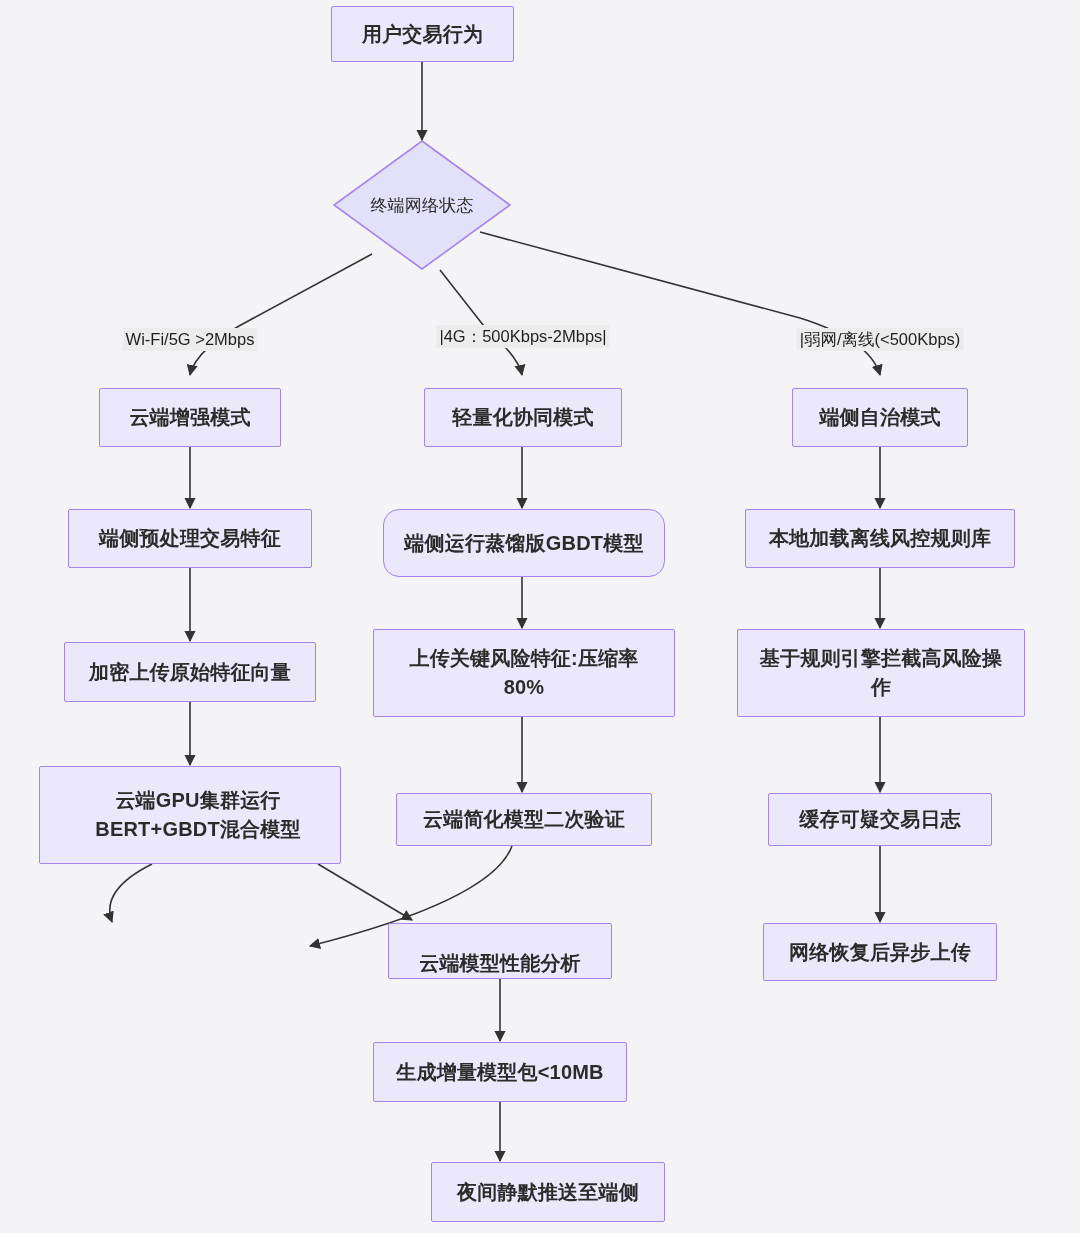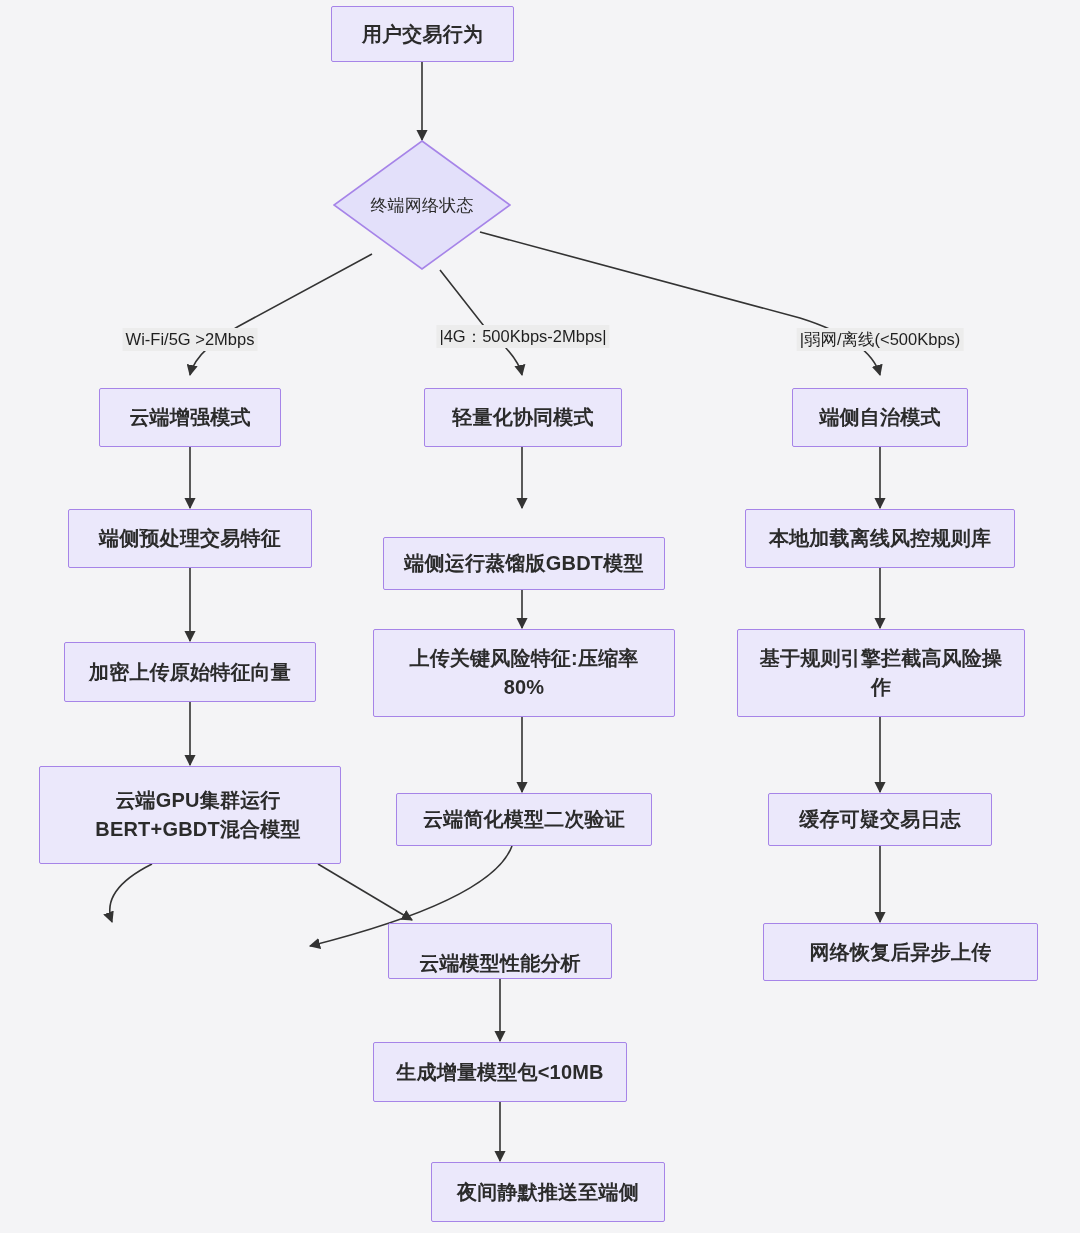--- a/index.html
+++ b/index.html
@@ -148,21 +148,21 @@
     <span>加密上传原始特征向量</span>
   </div>
   <div class="node" style="left:39px; top:766px; width:302px; height:98px;padding-left:16px;">
     <span>云端GPU集群运行
 BERT+GBDT混合模型</span>
   </div>
 
   <div class="node" style="left:424px; top:388px; width:198px; height:59px;">
     <span>轻量化协同模式</span>
   </div>
-  <div class="node" style="left:383px; top:537px; width:282px; height:53px;">
+  <div class="node" style="left:383px; top:509px; width:282px; height:68px;border-radius:16px;">
     <span>端侧运行蒸馏版GBDT模型</span>
   </div>
   <div class="node" style="left:373px; top:629px; width:302px; height:88px;">
     <span>上传关键风险特征:压缩率
 80%</span>
   </div>
   <div class="node" style="left:396px; top:793px; width:256px; height:53px;">
     <span>云端简化模型二次验证</span>
   </div>
   <div class="node" style="left:388px; top:923px; width:224px; height:56px;align-items:flex-end;">
@@ -181,17 +181,17 @@
   <div class="node" style="left:745px; top:509px; width:270px; height:59px;">
     <span>本地加载离线风控规则库</span>
   </div>
   <div class="node" style="left:737px; top:629px; width:288px; height:88px;">
     <span>基于规则引擎拦截高风险操
 作</span>
   </div>
   <div class="node" style="left:768px; top:793px; width:224px; height:53px;">
     <span>缓存可疑交易日志</span>
   </div>
-  <div class="node" style="left:763px; top:923px; width:275px; height:58px;">
+  <div class="node" style="left:763px; top:923px; width:234px; height:58px;">
     <span>网络恢复后异步上传</span>
   </div>
 
 </div>
 
 </body></html>

